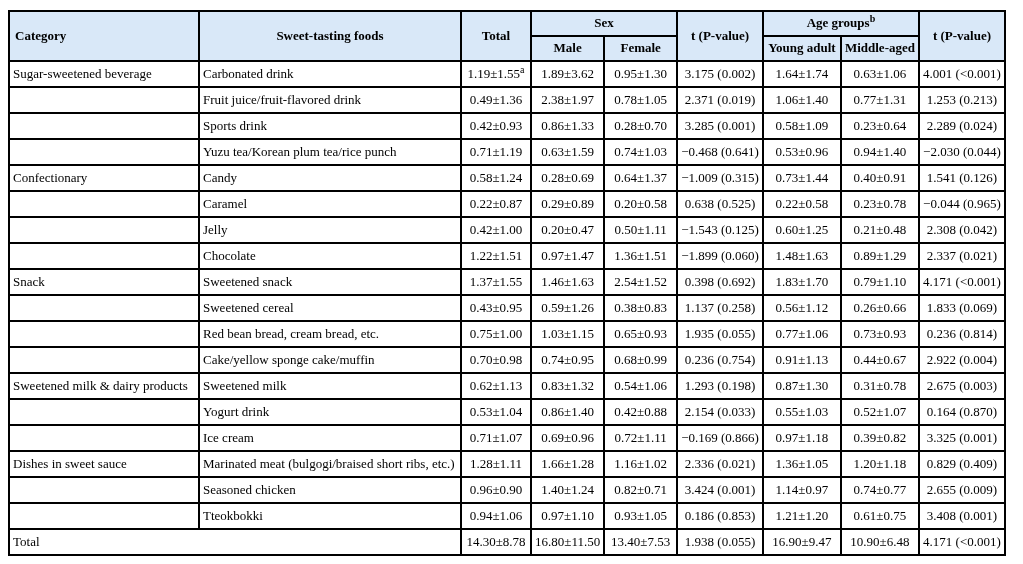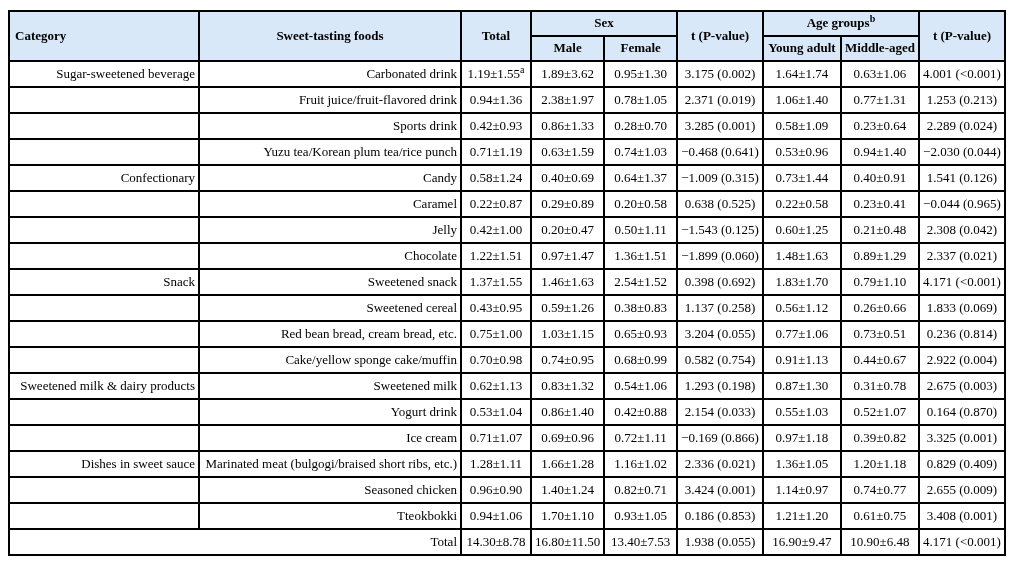--- a/index.html
+++ b/index.html
@@ -43,21 +43,21 @@
   }
   .data-table th.h-left {
     text-align: left;
     padding-left: 5px;
   }
   .data-table tbody td {
     height: 22px;
     background: #ffffff;
   }
   .cell-left {
-    text-align: right;
+    text-align: left;
     padding-left: 5px;
     border-radius: 9px;
   }
   .cell-num {
     text-align: center;
   }
   sup {
     font-size: 10px;
     line-height: 0;
   }
@@ -103,21 +103,21 @@
           <td class="cell-num"><span>1.89±3.62</span></td>
           <td class="cell-num"><span>0.95±1.30</span></td>
           <td class="cell-num"><span>3.175 (0.002)</span></td>
           <td class="cell-num"><span>1.64±1.74</span></td>
           <td class="cell-num"><span>0.63±1.06</span></td>
           <td class="cell-num"><span>4.001 (&lt;0.001)</span></td>
         </tr>
         <tr>
           <td class="cell-left"><span></span></td>
           <td class="cell-left"><span>Fruit juice/fruit-flavored drink</span></td>
-          <td class="cell-num"><span>0.94±1.36</span></td>
+          <td class="cell-num"><span>0.49±1.36</span></td>
           <td class="cell-num"><span>2.38±1.97</span></td>
           <td class="cell-num"><span>0.78±1.05</span></td>
           <td class="cell-num"><span>2.371 (0.019)</span></td>
           <td class="cell-num"><span>1.06±1.40</span></td>
           <td class="cell-num"><span>0.77±1.31</span></td>
           <td class="cell-num"><span>1.253 (0.213)</span></td>
         </tr>
         <tr>
           <td class="cell-left"><span></span></td>
           <td class="cell-left"><span>Sports drink</span></td>
@@ -137,36 +137,36 @@
           <td class="cell-num"><span>0.74±1.03</span></td>
           <td class="cell-num"><span>−0.468 (0.641)</span></td>
           <td class="cell-num"><span>0.53±0.96</span></td>
           <td class="cell-num"><span>0.94±1.40</span></td>
           <td class="cell-num"><span>−2.030 (0.044)</span></td>
         </tr>
         <tr>
           <td class="cell-left"><span>Confectionary</span></td>
           <td class="cell-left"><span>Candy</span></td>
           <td class="cell-num"><span>0.58±1.24</span></td>
-          <td class="cell-num"><span>0.40±0.69</span></td>
+          <td class="cell-num"><span>0.28±0.69</span></td>
           <td class="cell-num"><span>0.64±1.37</span></td>
           <td class="cell-num"><span>−1.009 (0.315)</span></td>
           <td class="cell-num"><span>0.73±1.44</span></td>
           <td class="cell-num"><span>0.40±0.91</span></td>
           <td class="cell-num"><span>1.541 (0.126)</span></td>
         </tr>
         <tr>
           <td class="cell-left"><span></span></td>
           <td class="cell-left"><span>Caramel</span></td>
           <td class="cell-num"><span>0.22±0.87</span></td>
           <td class="cell-num"><span>0.29±0.89</span></td>
           <td class="cell-num"><span>0.20±0.58</span></td>
           <td class="cell-num"><span>0.638 (0.525)</span></td>
           <td class="cell-num"><span>0.22±0.58</span></td>
-          <td class="cell-num"><span>0.23±0.41</span></td>
+          <td class="cell-num"><span>0.23±0.78</span></td>
           <td class="cell-num"><span>−0.044 (0.965)</span></td>
         </tr>
         <tr>
           <td class="cell-left"><span></span></td>
           <td class="cell-left"><span>Jelly</span></td>
           <td class="cell-num"><span>0.42±1.00</span></td>
           <td class="cell-num"><span>0.20±0.47</span></td>
           <td class="cell-num"><span>0.50±1.11</span></td>
           <td class="cell-num"><span>−1.543 (0.125)</span></td>
           <td class="cell-num"><span>0.60±1.25</span></td>
@@ -205,32 +205,32 @@
           <td class="cell-num"><span>0.56±1.12</span></td>
           <td class="cell-num"><span>0.26±0.66</span></td>
           <td class="cell-num"><span>1.833 (0.069)</span></td>
         </tr>
         <tr>
           <td class="cell-left"><span></span></td>
           <td class="cell-left"><span>Red bean bread, cream bread, etc.</span></td>
           <td class="cell-num"><span>0.75±1.00</span></td>
           <td class="cell-num"><span>1.03±1.15</span></td>
           <td class="cell-num"><span>0.65±0.93</span></td>
-          <td class="cell-num"><span>3.204 (0.055)</span></td>
+          <td class="cell-num"><span>1.935 (0.055)</span></td>
           <td class="cell-num"><span>0.77±1.06</span></td>
-          <td class="cell-num"><span>0.73±0.51</span></td>
+          <td class="cell-num"><span>0.73±0.93</span></td>
           <td class="cell-num"><span>0.236 (0.814)</span></td>
         </tr>
         <tr>
           <td class="cell-left"><span></span></td>
           <td class="cell-left"><span>Cake/yellow sponge cake/muffin</span></td>
           <td class="cell-num"><span>0.70±0.98</span></td>
           <td class="cell-num"><span>0.74±0.95</span></td>
           <td class="cell-num"><span>0.68±0.99</span></td>
-          <td class="cell-num"><span>0.582 (0.754)</span></td>
+          <td class="cell-num"><span>0.236 (0.754)</span></td>
           <td class="cell-num"><span>0.91±1.13</span></td>
           <td class="cell-num"><span>0.44±0.67</span></td>
           <td class="cell-num"><span>2.922 (0.004)</span></td>
         </tr>
         <tr>
           <td class="cell-left"><span>Sweetened milk &amp; dairy products</span></td>
           <td class="cell-left"><span>Sweetened milk</span></td>
           <td class="cell-num"><span>0.62±1.13</span></td>
           <td class="cell-num"><span>0.83±1.32</span></td>
           <td class="cell-num"><span>0.54±1.06</span></td>
@@ -280,21 +280,21 @@
           <td class="cell-num"><span>0.82±0.71</span></td>
           <td class="cell-num"><span>3.424 (0.001)</span></td>
           <td class="cell-num"><span>1.14±0.97</span></td>
           <td class="cell-num"><span>0.74±0.77</span></td>
           <td class="cell-num"><span>2.655 (0.009)</span></td>
         </tr>
         <tr>
           <td class="cell-left"><span></span></td>
           <td class="cell-left"><span>Tteokbokki</span></td>
           <td class="cell-num"><span>0.94±1.06</span></td>
-          <td class="cell-num"><span>1.70±1.10</span></td>
+          <td class="cell-num"><span>0.97±1.10</span></td>
           <td class="cell-num"><span>0.93±1.05</span></td>
           <td class="cell-num"><span>0.186 (0.853)</span></td>
           <td class="cell-num"><span>1.21±1.20</span></td>
           <td class="cell-num"><span>0.61±0.75</span></td>
           <td class="cell-num"><span>3.408 (0.001)</span></td>
         </tr>
         <tr>
           <td colspan="2" class="cell-left">Total</td>
           <td class="cell-num">14.30±8.78</td>
           <td class="cell-num">16.80±11.50</td>

